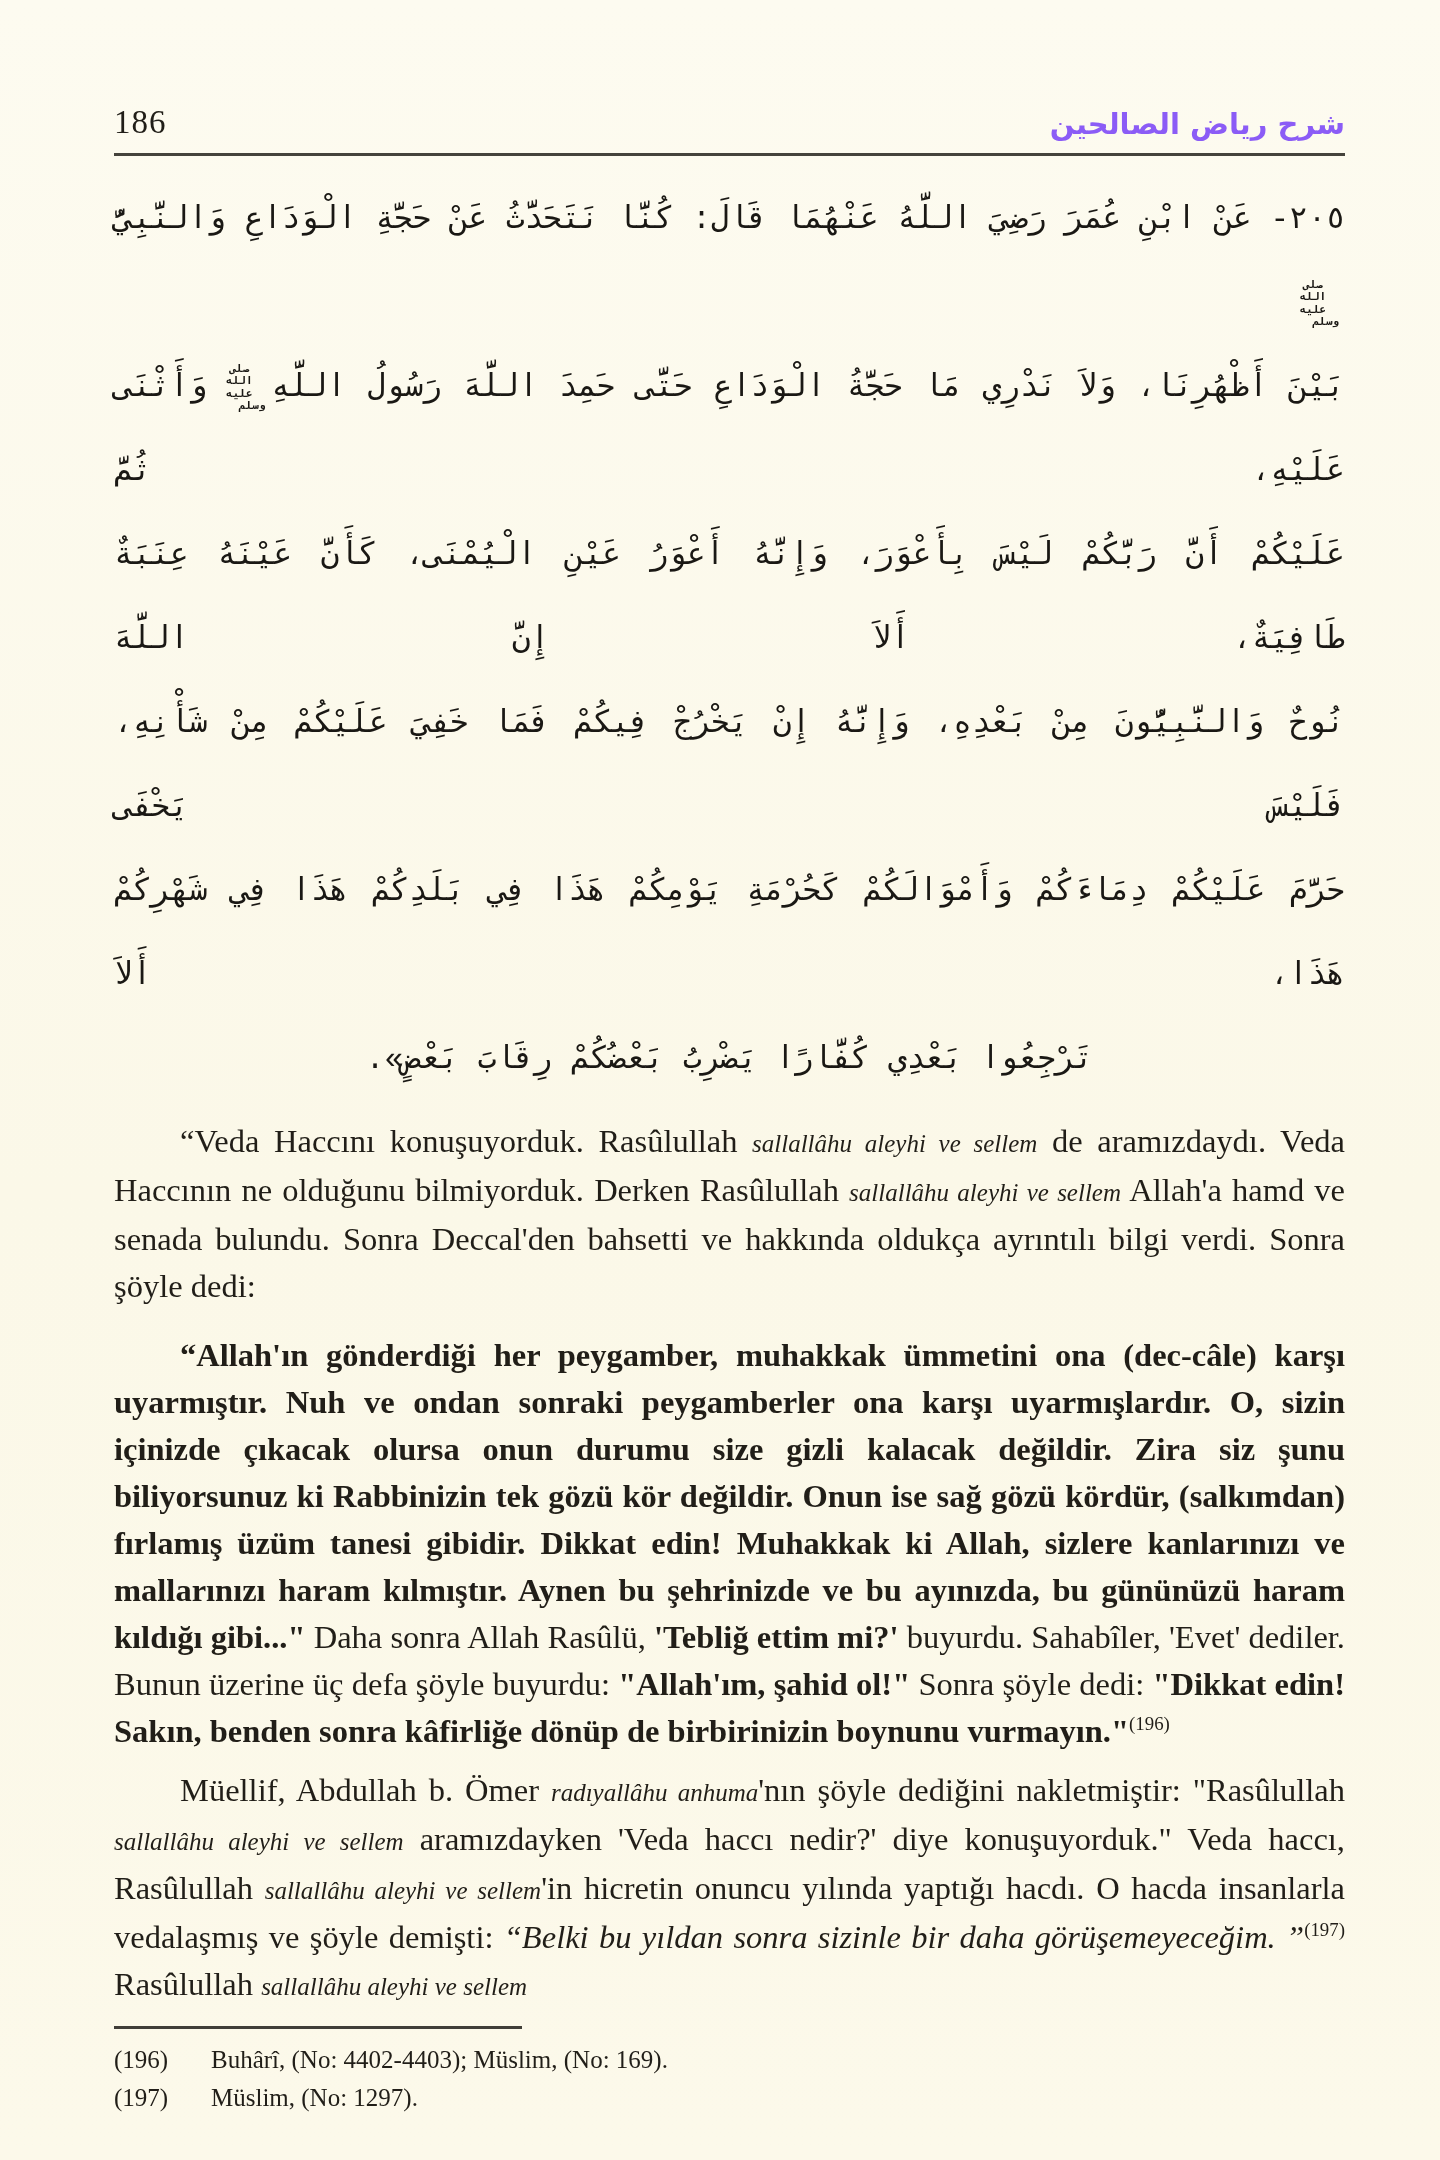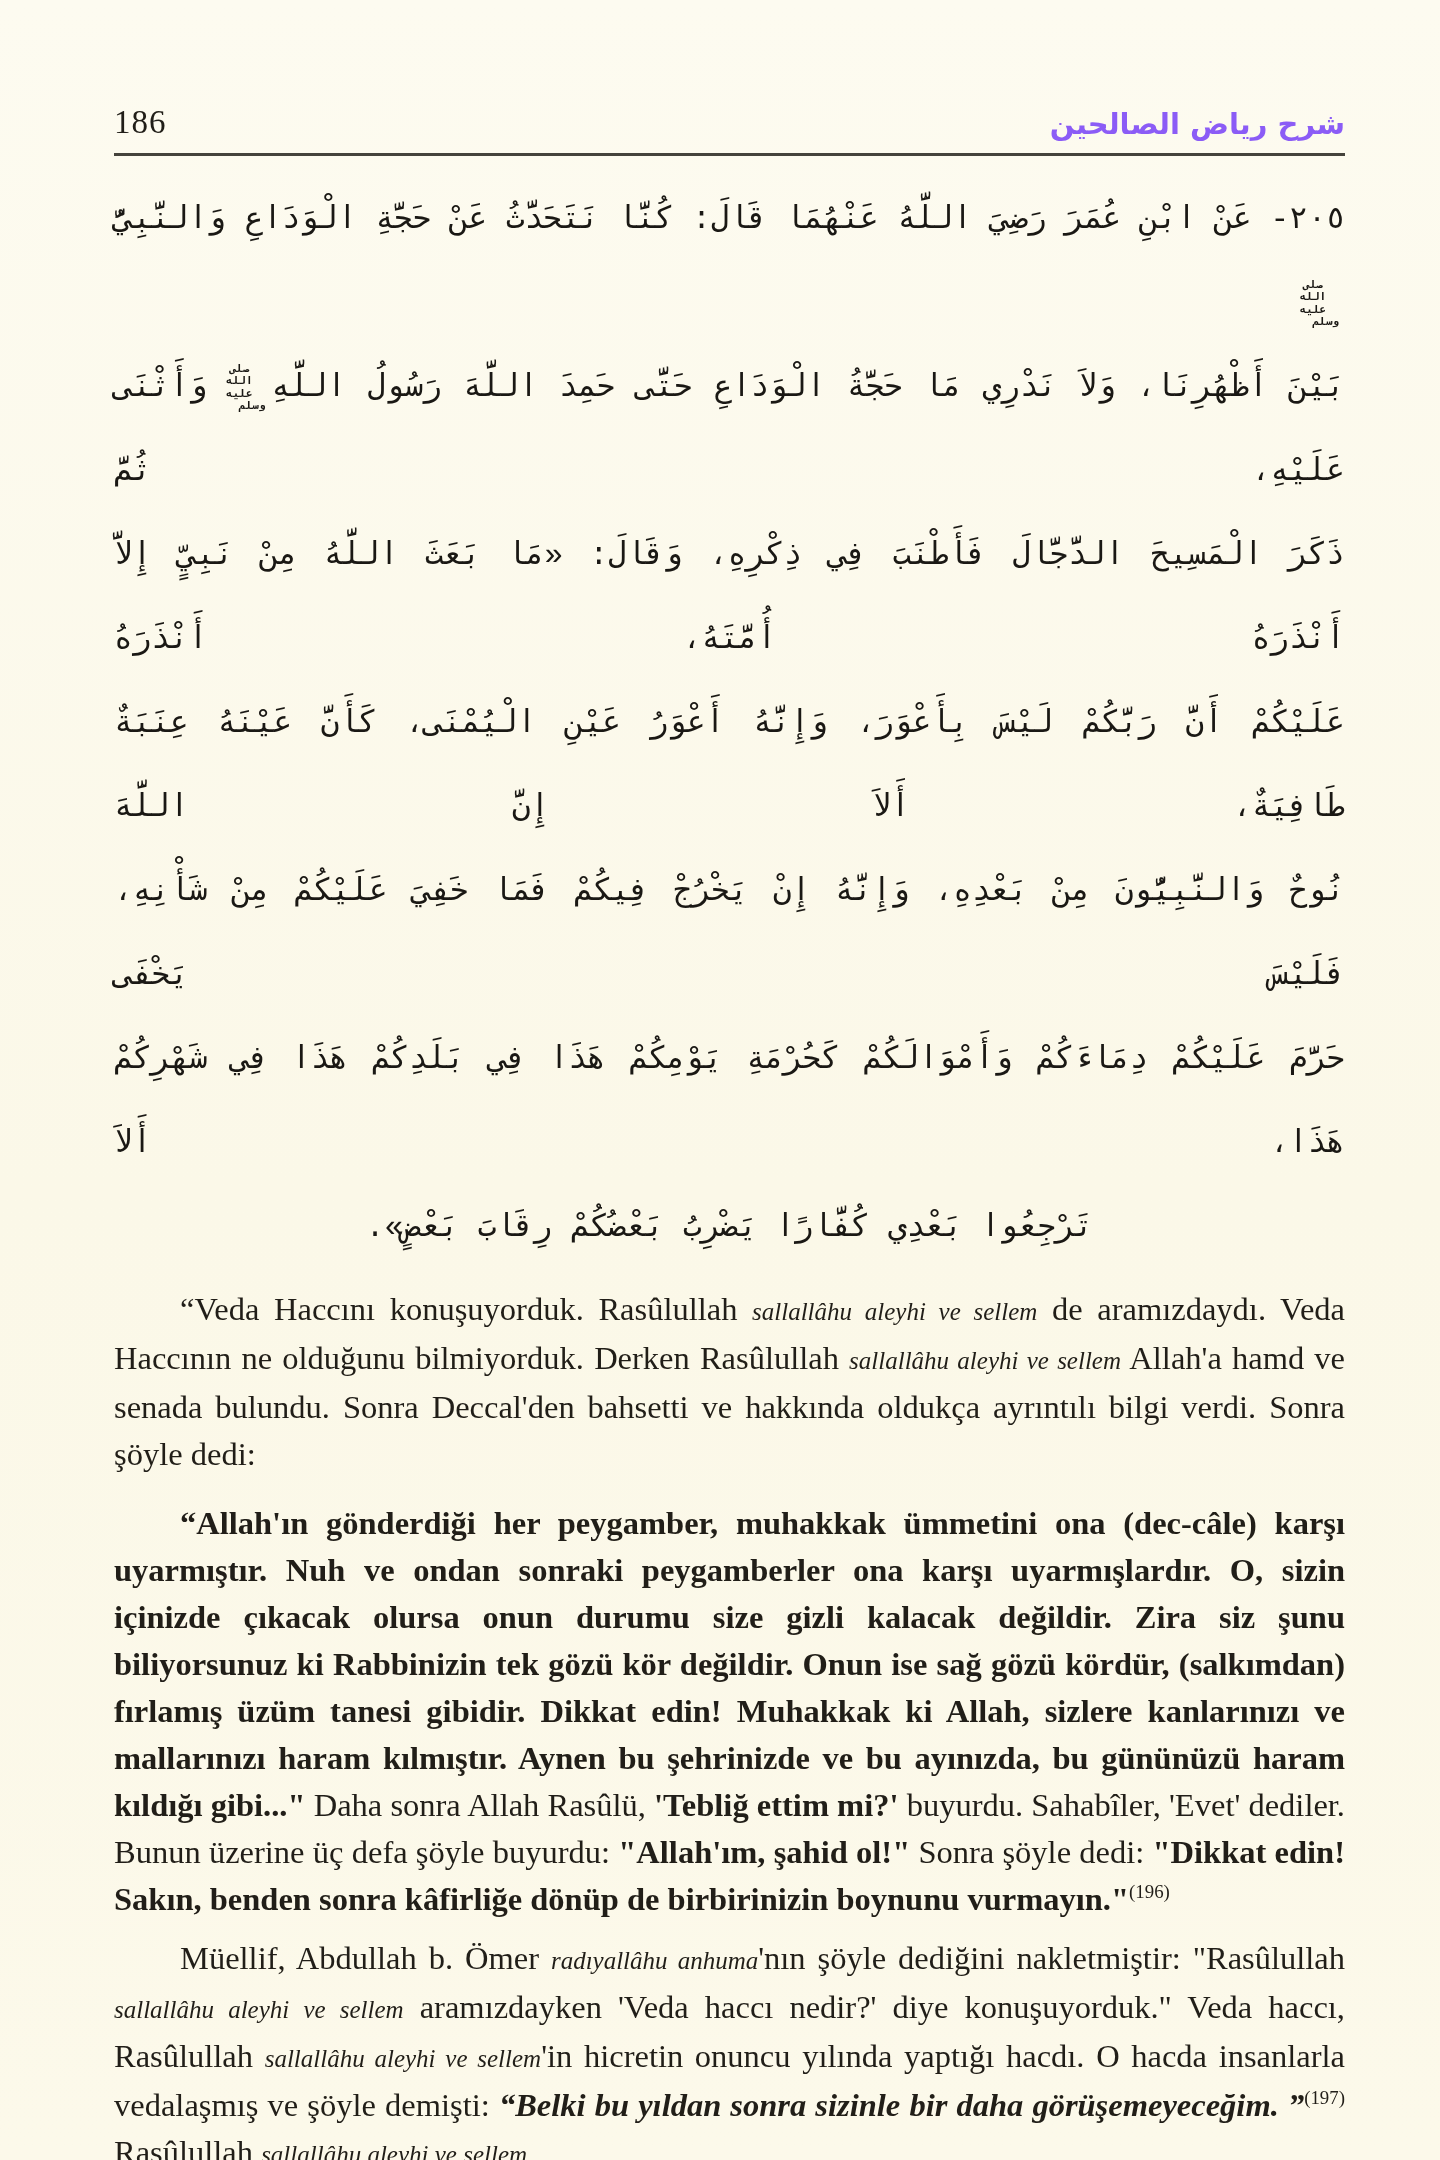--- a/index.html
+++ b/index.html
@@ -25,21 +25,21 @@
     display:inline-block;width:52px;font-size:11px;line-height:1.15;
     text-align:center;vertical-align:middle;font-weight:bold;margin:0 6px;color:#1a1814;
   }
 
   
   .para{font-size:32.5px;line-height:47px;text-align:justify;margin:0;}
   .para.indent{text-indent:66px;}
   .mt1{margin-top:16px;} .mt2{margin-top:16px;} .mt3{margin-top:22px;} .mt4{margin-top:12px;}
   .hon{font-style:italic;font-size:25px;}
   .b{font-weight:bold;}
-  .bi{font-weight:bold;font-style:italic;}
+  .bi{font-weight:normal;font-style:italic;}
   .sup{vertical-align:super;font-size:0.58em;line-height:0;}
   .serh{font-weight:bold;font-size:32px;letter-spacing:1px;margin:32px 0 0 66px;line-height:47px;}
 
   
   .footnotes{margin-top:16px;}
   .fn-rule{border:none;border-top:3px solid #403e38;width:408px;margin:0 0 12px 0;}
   .fn{display:flex;font-size:25px;line-height:38px;}
   .fn-num{width:97px;flex:none;}
 </style>
 </head>
@@ -49,21 +49,20 @@
 
   <div class="header">
     <span class="page-num">186</span>
     <span class="book-title">شرح رياض الصالحين</span>
   </div>
   <hr class="header-rule">
 
   <div class="arabic">
     <div class="ar-line"><span>٢٠٥- عَنْ ابْنِ عُمَرَ رَضِيَ اللَّهُ عَنْهُمَا قَالَ: كُنَّا نَتَحَدَّثُ عَنْ حَجَّةِ الْوَدَاعِ وَالنَّبِيُّ</span><span class="saw">صلى الله عليه وسلم</span></div>
     <div class="ar-line"><span>بَيْنَ أَظْهُرِنَا، وَلاَ نَدْرِي مَا حَجَّةُ الْوَدَاعِ حَتَّى حَمِدَ اللَّهَ رَسُولُ اللَّهِ</span><span class="saw">صلى الله عليه وسلم</span><span>وَأَثْنَى عَلَيْهِ، ثُمَّ</span></div>
-    <div class="ar-line">ذَكَرَ الْمَسِيحَ الدَّجَّالَ فَأَطْنَبَ فِي ذِكْرِهِ، وَقَالَ: «مَا بَعَثَ اللَّهُ مِنْ نَبِيٍّ إِلاَّ أَنْذَرَهُ أُمَّتَهُ، أَنْذَرَهُ</div>
     <div class="ar-line">عَلَيْكُمْ أَنَّ رَبَّكُمْ لَيْسَ بِأَعْوَرَ، وَإِنَّهُ أَعْوَرُ عَيْنِ الْيُمْنَى، كَأَنَّ عَيْنَهُ عِنَبَةٌ طَافِيَةٌ، أَلاَ إِنَّ اللَّهَ</div>
     <div class="ar-line">نُوحٌ وَالنَّبِيُّونَ مِنْ بَعْدِهِ، وَإِنَّهُ إِنْ يَخْرُجْ فِيكُمْ فَمَا خَفِيَ عَلَيْكُمْ مِنْ شَأْنِهِ، فَلَيْسَ يَخْفَى</div>
     <div class="ar-line">حَرَّمَ عَلَيْكُمْ دِمَاءَكُمْ وَأَمْوَالَكُمْ كَحُرْمَةِ يَوْمِكُمْ هَذَا فِي بَلَدِكُمْ هَذَا فِي شَهْرِكُمْ هَذَا، أَلاَ</div>
     <div class="ar-line center">تَرْجِعُوا بَعْدِي كُفَّارًا يَضْرِبُ بَعْضُكُمْ رِقَابَ بَعْضٍ».</div>
   </div>
 
 
   <p class="para indent mt2"><span>“Veda Haccını konuşuyorduk. Rasûlullah </span><span class="hon">sallallâhu aleyhi ve sellem</span><span> de aramızdaydı. Veda Haccının ne olduğunu bilmiyorduk. Derken Rasûlullah </span><span class="hon">sallallâhu aleyhi ve sellem</span><span> Allah'a hamd ve senada bulundu. Sonra Deccal'den bahsetti ve hakkında oldukça ayrıntılı bilgi verdi. Sonra şöyle dedi:</span></p>
 
   <p class="para indent mt3"><span class="b">“Allah'ın gönderdiği her peygamber, muhakkak ümmetini ona (dec-câle) karşı uyarmıştır. Nuh ve ondan sonraki peygamberler ona karşı uyarmışlardır. O, sizin içinizde çıkacak olursa onun durumu size gizli kalacak değildir. Zira siz şunu biliyorsunuz ki Rabbinizin tek gözü kör değildir. Onun ise sağ gözü kördür, (salkımdan) fırlamış üzüm tanesi gibidir. Dikkat edin! Muhakkak ki Allah, sizlere kanlarınızı ve mallarınızı haram kılmıştır. Aynen bu şehrinizde ve bu ayınızda, bu gününüzü haram kıldığı gibi..." </span><span>Daha sonra Allah Rasûlü, </span><span class="b">'Tebliğ ettim mi?'</span><span> buyurdu. Sahabîler, 'Evet' dediler. Bunun üzerine üç defa şöyle buyurdu: </span><span class="b">"Allah'ım, şahid ol!"</span><span> Sonra şöyle dedi: </span><span class="b">"Dikkat edin! Sakın, benden sonra kâfirliğe dönüp de birbirinizin boynunu vurmayın."</span><span class="sup">(196)</span></p>

